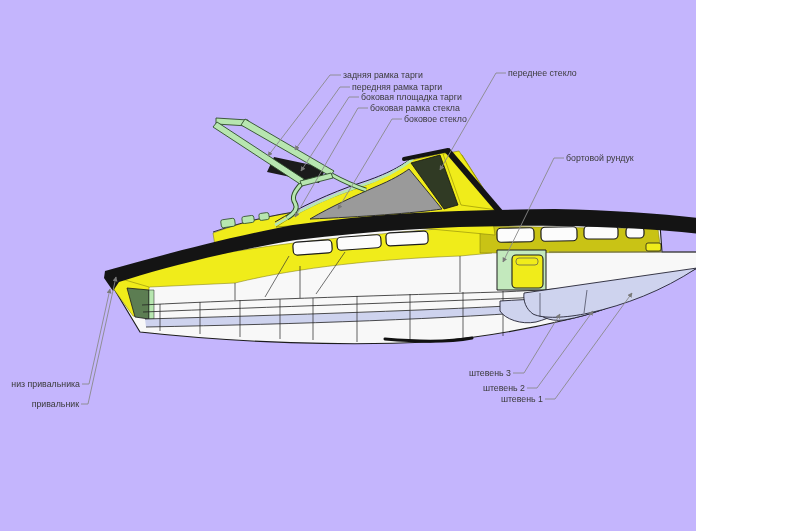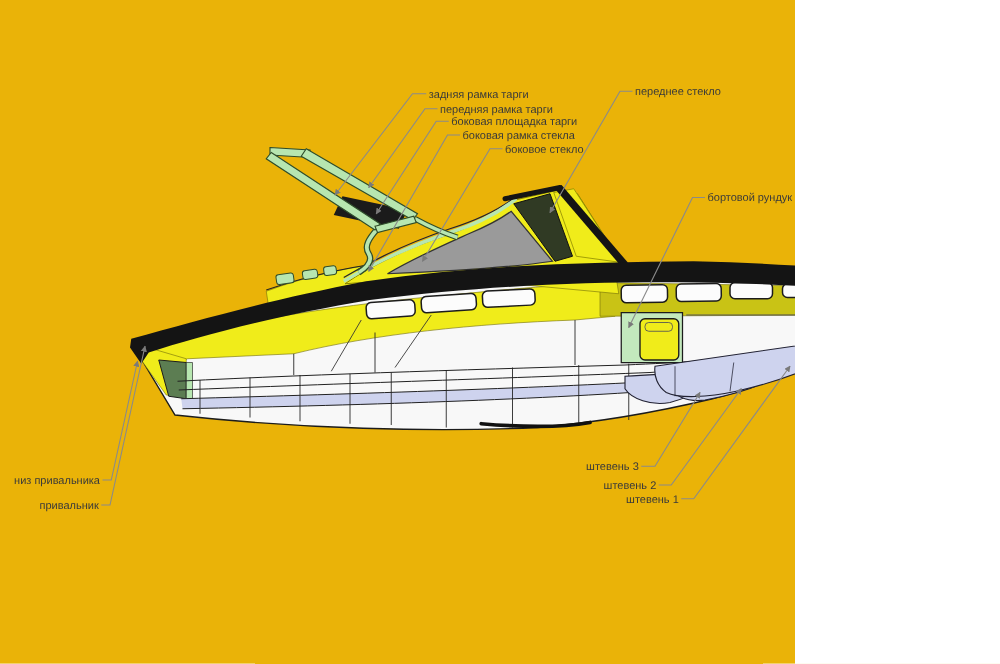--- a/index.html
+++ b/index.html
@@ -2,21 +2,21 @@
 <html style="--yellow: #f0ec1a; --yellowDark: #c9c315; --mint: #b7e6b0; --mintDark: #2f4d2b; --sage: #5c7d52; --glass: #9a9a9a; --glassDark: #303a24; --ink: #141414; --lavender: #ced3ee; --hullWhite: #f8f8f8; --outline: #1c1c1c; --leader: #8a8a8a; --labelText: #3a3a3a;"><head>
 <meta charset="utf-8">
 <style>
   :root{
     --yellow:#f0ec1a; --yellowDark:#c9c315; --mint:#b7e6b0; --mintDark:#2f4d2b;
     --sage:#5c7d52; --glass:#9a9a9a; --glassDark:#303a24; --ink:#141414;
     --lavender:#ced3ee; --hullWhite:#f8f8f8; --outline:#1c1c1c;
     --leader:#8a8a8a; --labelText:#3a3a3a;
   }
   html,body{margin:0;padding:0;background:#ffffff;}
-  .stage{width:636px;height:531px;background:#eab308;position:relative;overflow:hidden;
+  .stage{width:696px;height:531px;background:#c4b5fd;position:relative;overflow:hidden;
          font-family:"Liberation Sans", sans-serif;text-align:center;}
   svg{display:block;}
   .callout-text{font-family:"Liberation Sans", sans-serif;font-size:8.8px;fill:var(--labelText);}
   .leader{fill:none;stroke:var(--leader);stroke-width:0.9;}
   .seam{stroke:#333;stroke-width:0.7;fill:none;}
   .strake{stroke:#222;stroke-width:0.8;fill:none;}
 </style>
 </head>
 <body>
 

